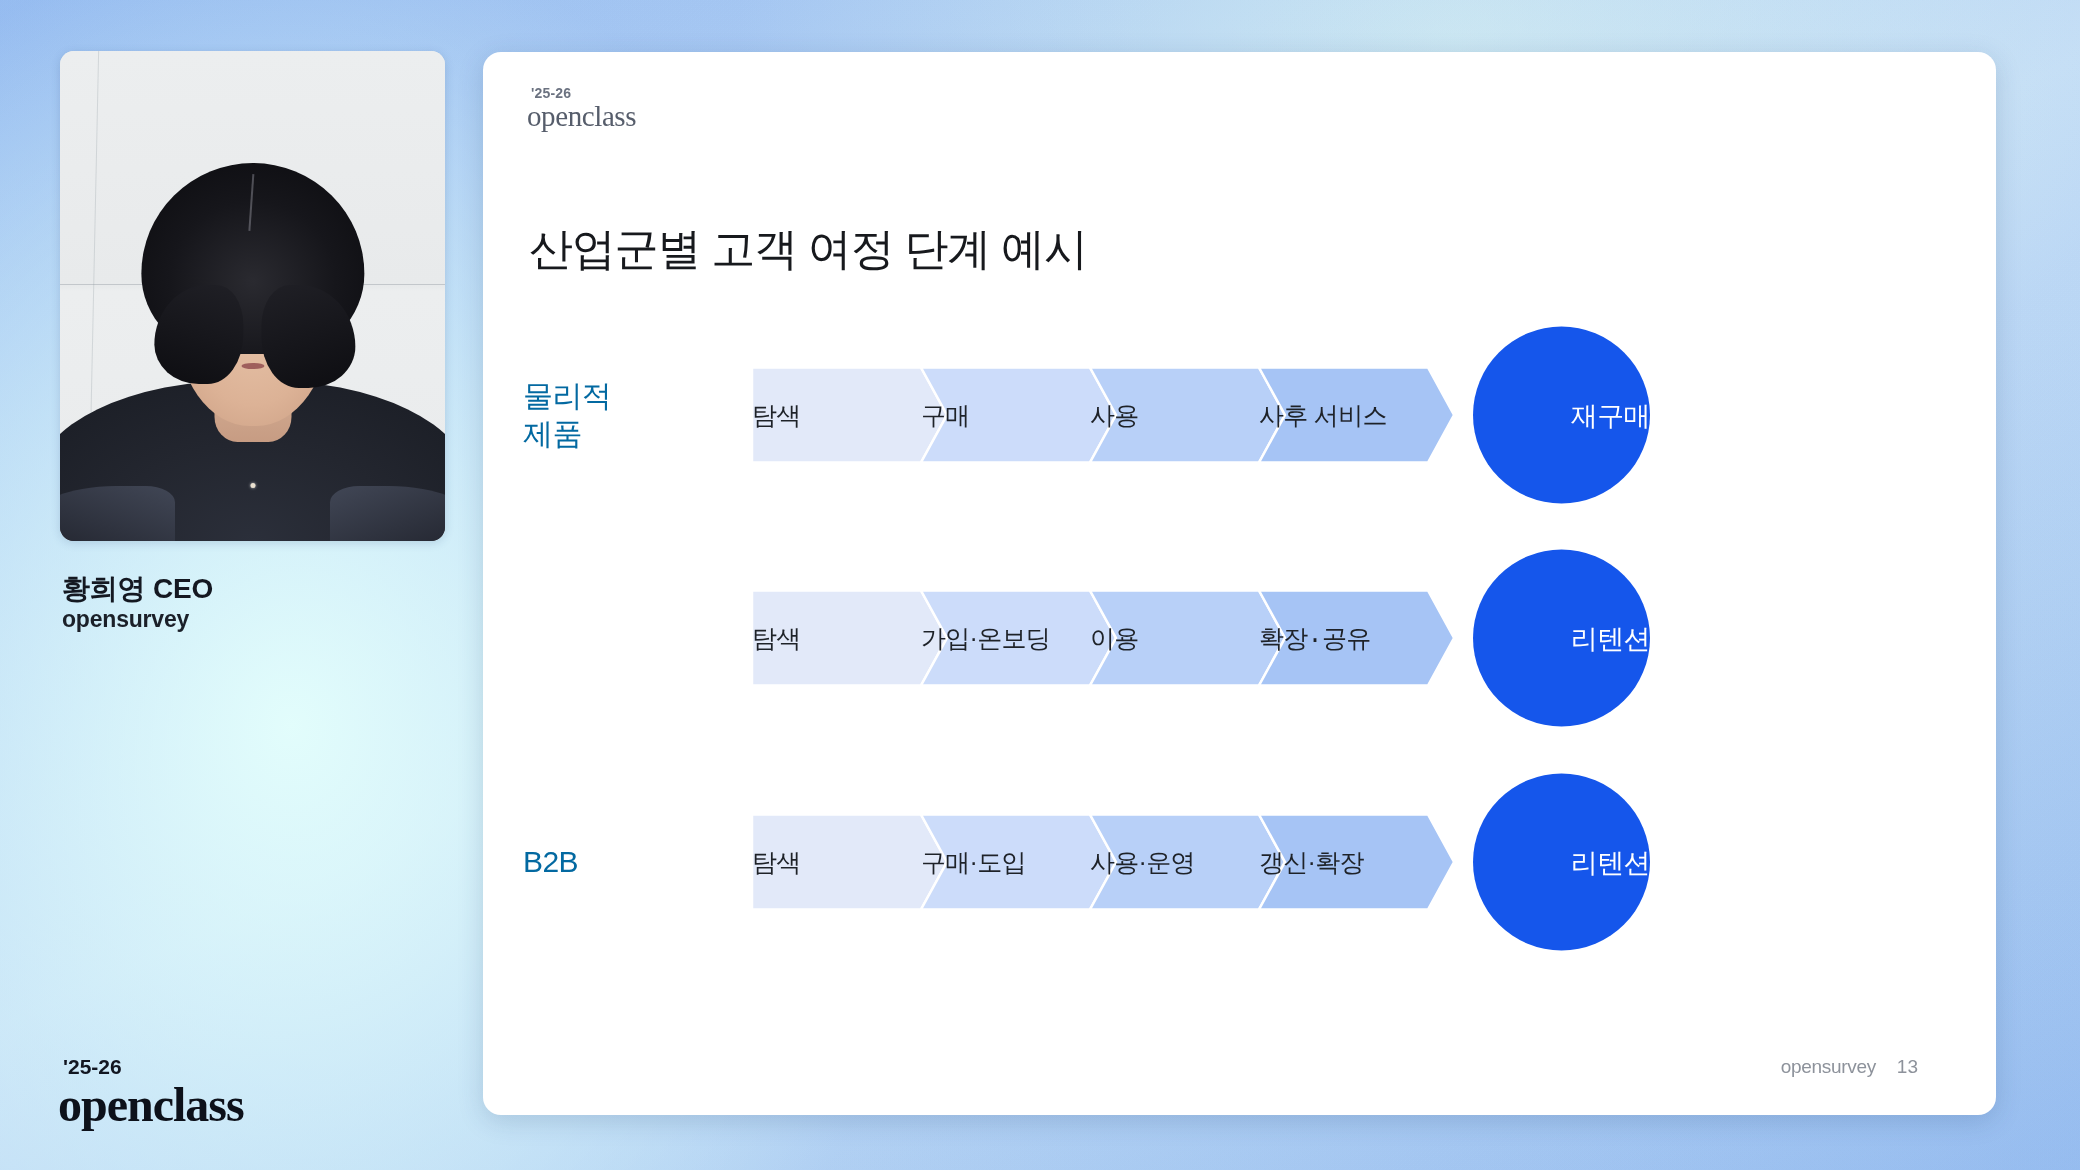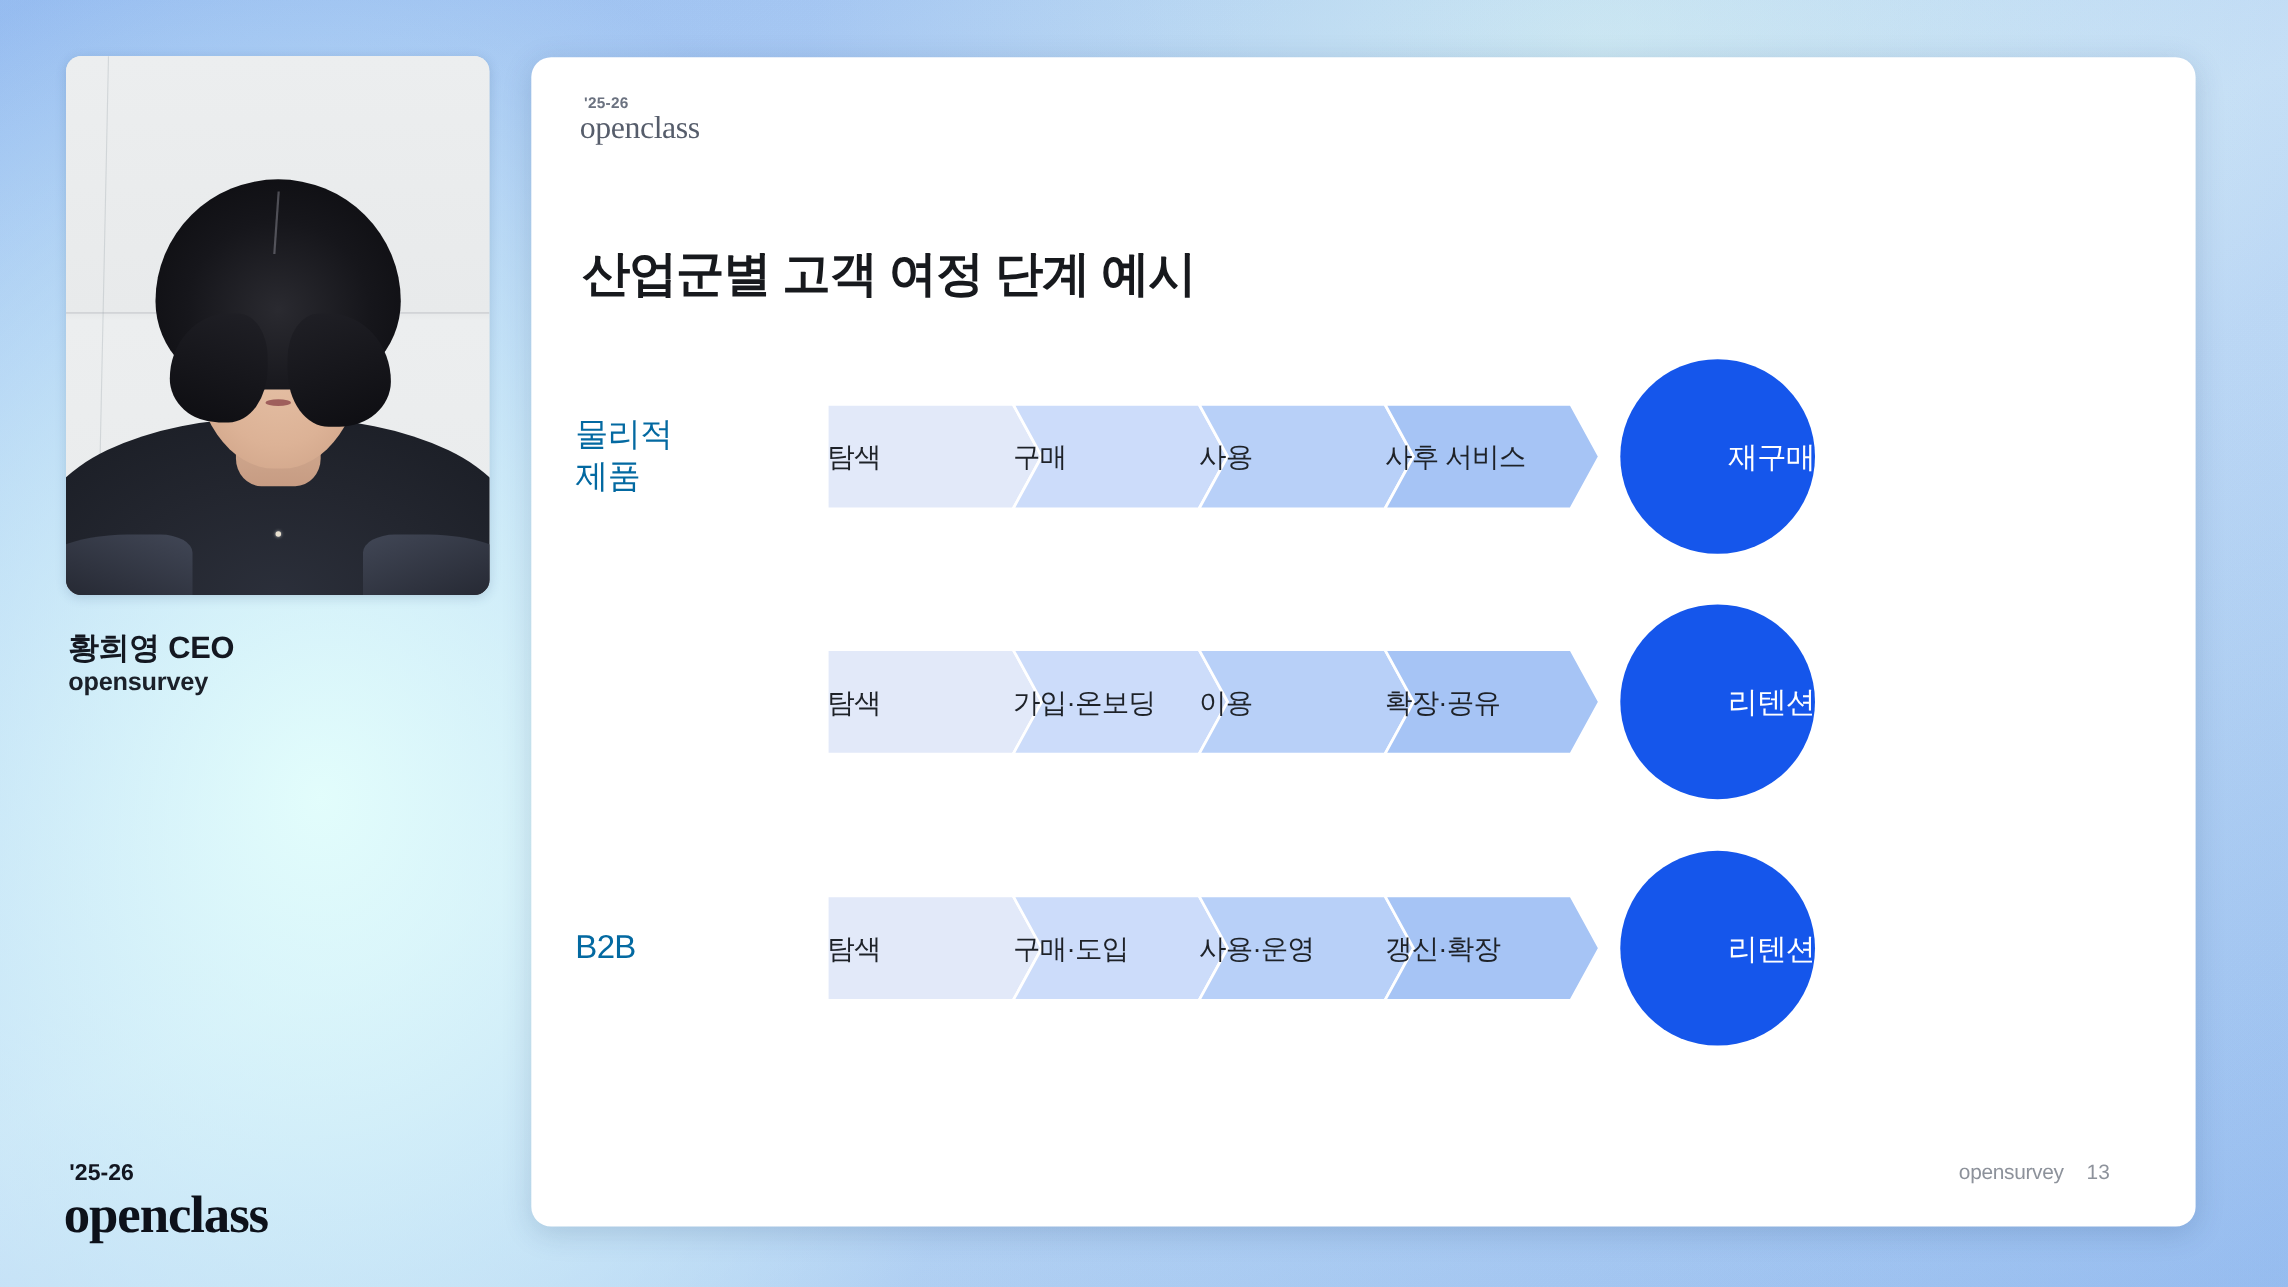--- a/index.html
+++ b/index.html
@@ -149,21 +149,21 @@
     font-size:14px; font-weight:700; color:#6b7280; letter-spacing:0.2px;
   }
   #slide-logo-name {
     position:absolute; left:44px; top:48px;
     font-family: "Liberation Serif", "DejaVu Serif", serif;
     font-size:29px; font-weight:400; color:#565d6b; letter-spacing:-0.4px;
   }
 
   #slide-title {
     position:absolute; left:46px; top:168px;
-    font-size:44px; font-weight:700; color:#17191d;
+    font-size:44px; font-weight:400; color:#17191d;
     letter-spacing:-1.2px;
   }
 
   
   .row { position:absolute; left:0; width:100%; height:140px; }
   #row-0 { top: 293px; }
   #row-1 { top: 516px; }
   #row-2 { top: 740px; padding-left: 20px; }
 
   .row-label {
@@ -287,21 +287,21 @@
           <div class="chevron-strip">
             <svg viewBox="0 0 676 95">
               <path d="M 0 0 L 169 0 L 195 47.5 L 169 95 L 0 95 Z" fill="#e2e9f9" stroke="#ffffff" stroke-width="2.5"></path>
               <path d="M 169 0 L 338 0 L 364 47.5 L 338 95 L 169 95 L 195 47.5 Z" fill="#ccdcfa" stroke="#ffffff" stroke-width="2.5"></path>
               <path d="M 338 0 L 507 0 L 533 47.5 L 507 95 L 338 95 L 364 47.5 Z" fill="#b8d0f8" stroke="#ffffff" stroke-width="2.5"></path>
               <path d="M 507 0 L 676 0 L 702 47.5 L 676 95 L 507 95 L 533 47.5 Z" fill="#a6c4f5" stroke="#ffffff" stroke-width="2.5"></path>
             </svg>
             <div class="chev-label" style="left: 0px; width: 169px;">탐색</div>
             <div class="chev-label" style="left: 169px; width: 169px;">가입·온보딩</div>
             <div class="chev-label" style="left: 338px; width: 169px;">이용</div>
-            <div class="chev-label" style="left: 507px; width: 169px;">확장·공유</div>
+            <div class="chev-label" style="left: 507px; width: 169px; font-family: Liberation Mono, monospace;">확장·공유</div>
           </div>
           <div class="end-circle" style="background: rgb(21, 86, 235);">
             <span>리텐션</span>
           </div>
         </div>
         <div class="row" id="row-2">
           <div class="row-label">
             <div>B2B</div>
           </div>
           <div class="chevron-strip">

